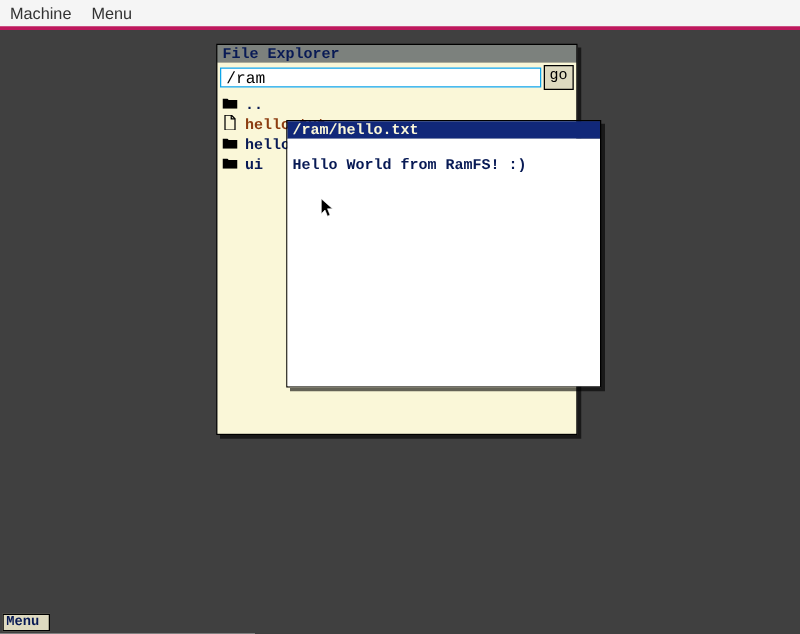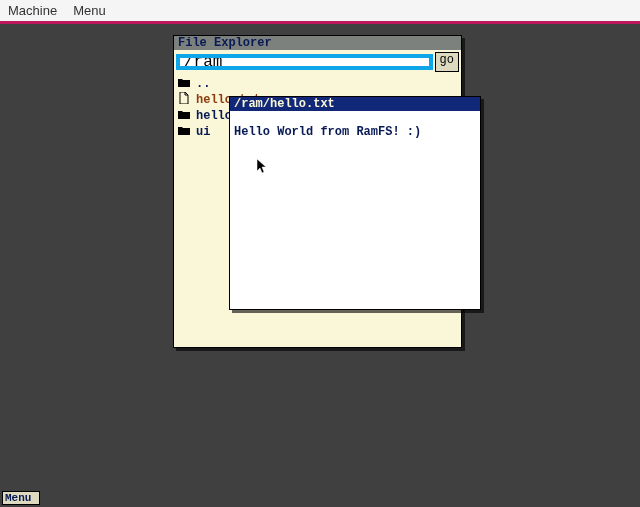--- a/index.html
+++ b/index.html
@@ -55,23 +55,23 @@
   }
   .fe-pathrow {
     display: flex;
     padding: 2px 2px;
     gap: 2px;
     align-items: center;
   }
   .path-input {
     flex: 1;
     font-family: "Courier New", monospace;
-    font-size: 16px;
+    font-size: 13px;
     height: 16px;
-    border: 4px solid #0ea5e9;
+    border: 1px solid #0ea5e9;
     padding: 0 4px;
     background: #fff;
     outline: none;
   }
   .go-btn {
     font-family: "Courier New", monospace;
     font-size: 12px;
     height: 20px;
     line-height: 14px;
     padding: 0 4px;

